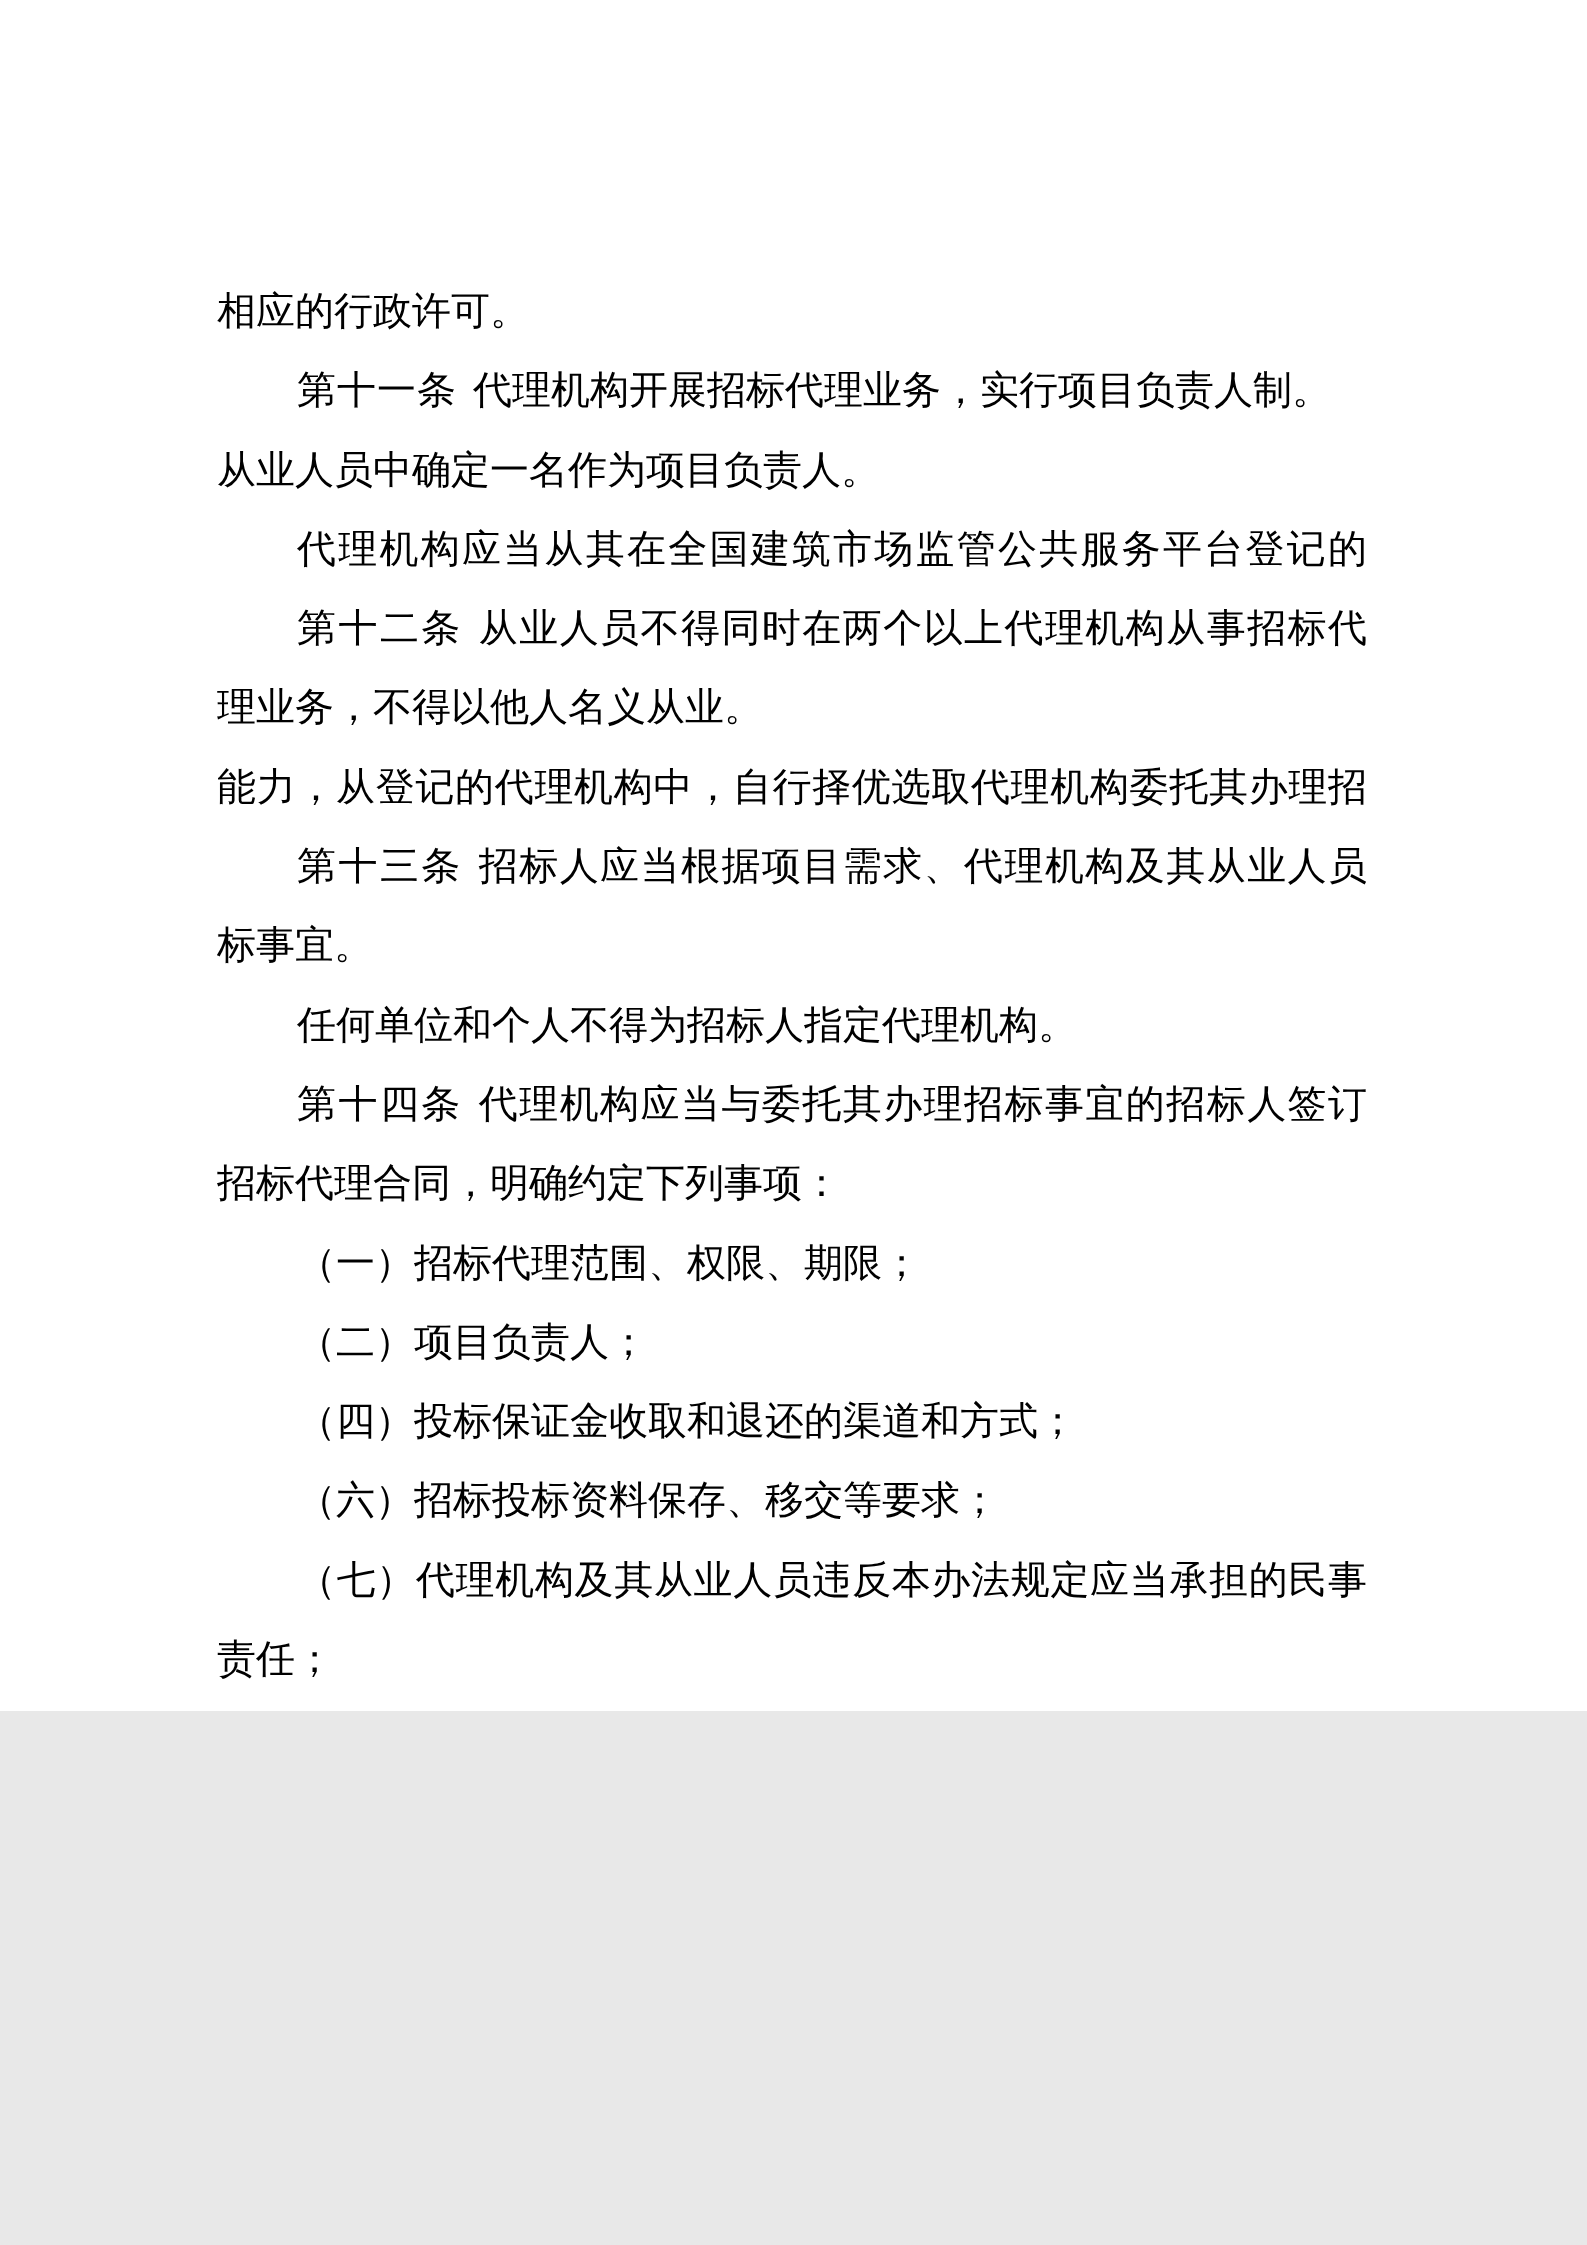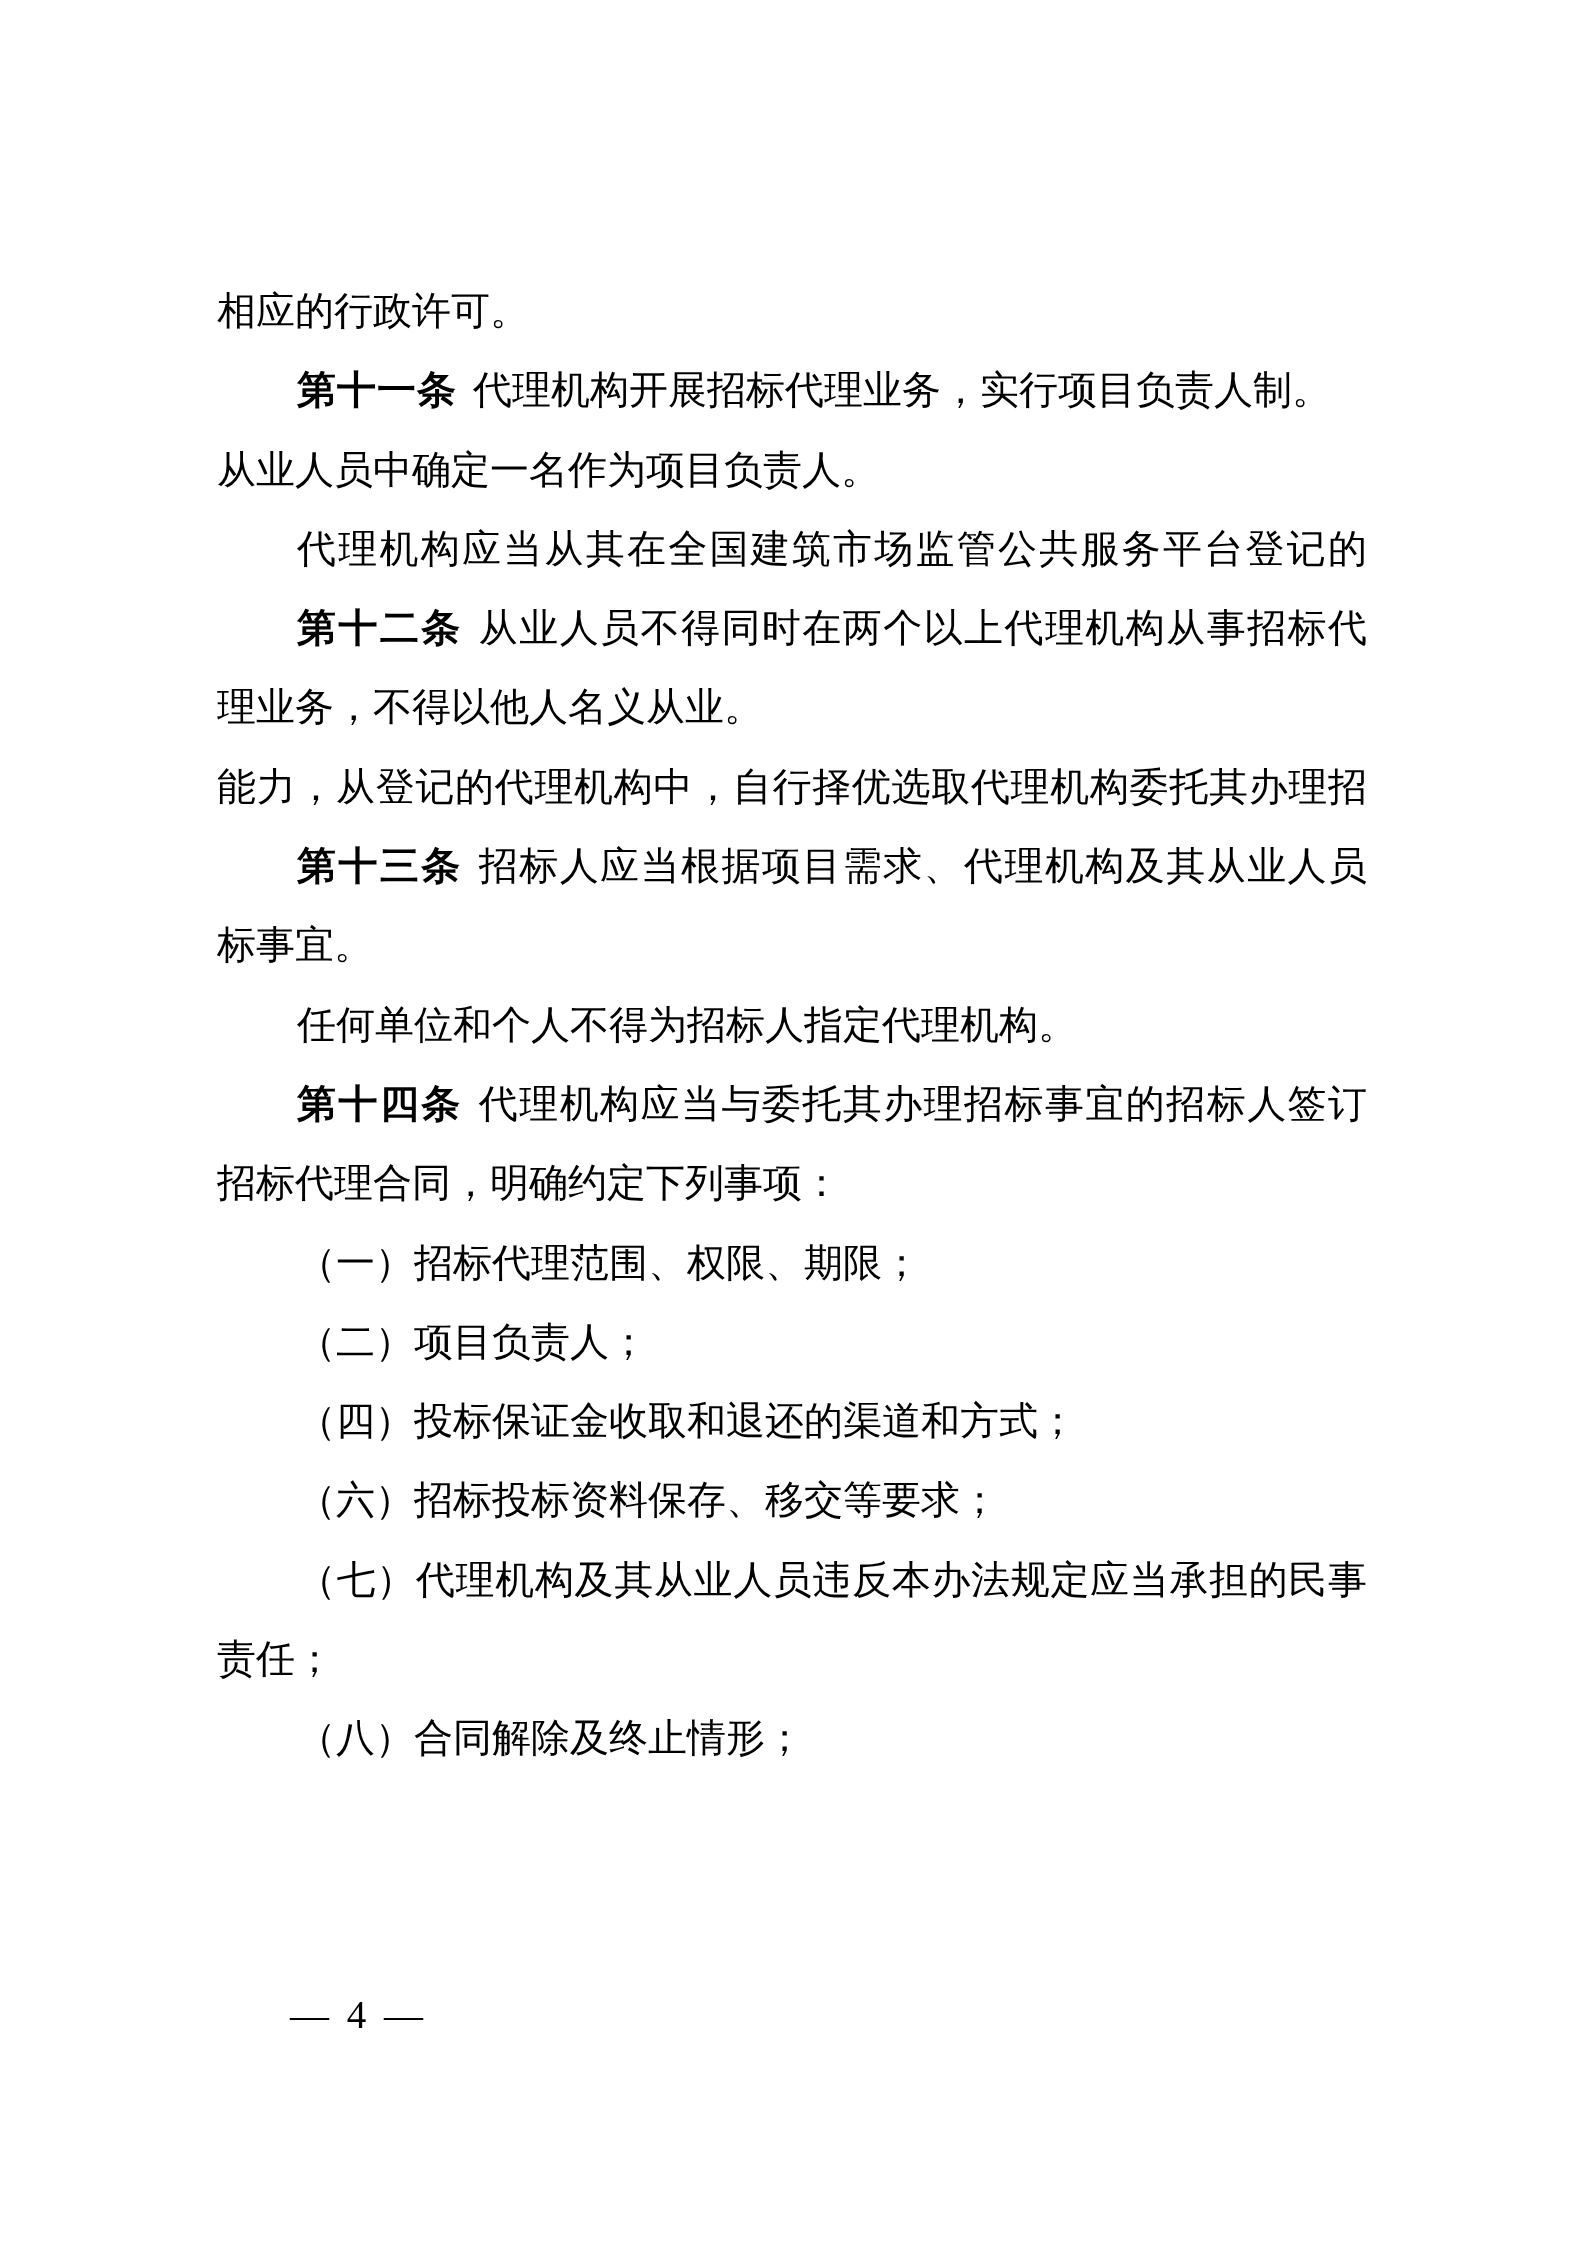--- a/index.html
+++ b/index.html
@@ -3,21 +3,21 @@
 <meta charset="utf-8">
 <style>
   html, body {
     margin: 0;
     padding: 0;
     background: #e8e8e8;
   }
   .page {
     position: relative;
     width: 1587px;
-    height: 2245px;
+    height: 1711px;
     margin: 0 auto;
     background: #ffffff;
     overflow: hidden;
     font-family: "Liberation Serif", "DejaVu Serif", serif;
     color: #000000;
   }
   .content {
     position: absolute;
     top: 271px;
     left: 217px;
@@ -34,21 +34,21 @@
     white-space: normal;
     text-align: justify;
     text-align-last: justify;
     overflow: hidden;
   }
   .line.indent {
     padding-left: 80px;
   }
   .art-num {
     font-family: "Liberation Sans", "DejaVu Sans", sans-serif;
-    font-weight: 700;
+    font-weight: 400;
     margin-right: 16px;
     letter-spacing: 1px;
   }
   .body-text {
     letter-spacing: 0;
   }
   .footer {
     position: absolute;
     left: 290px;
     top: 1991px;

